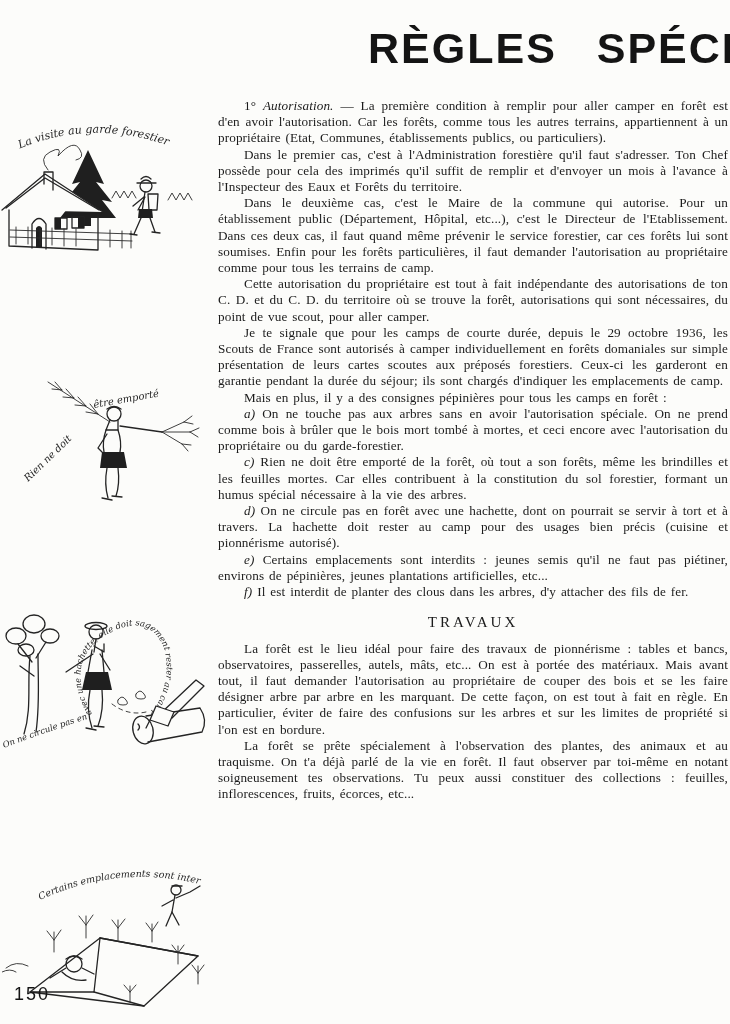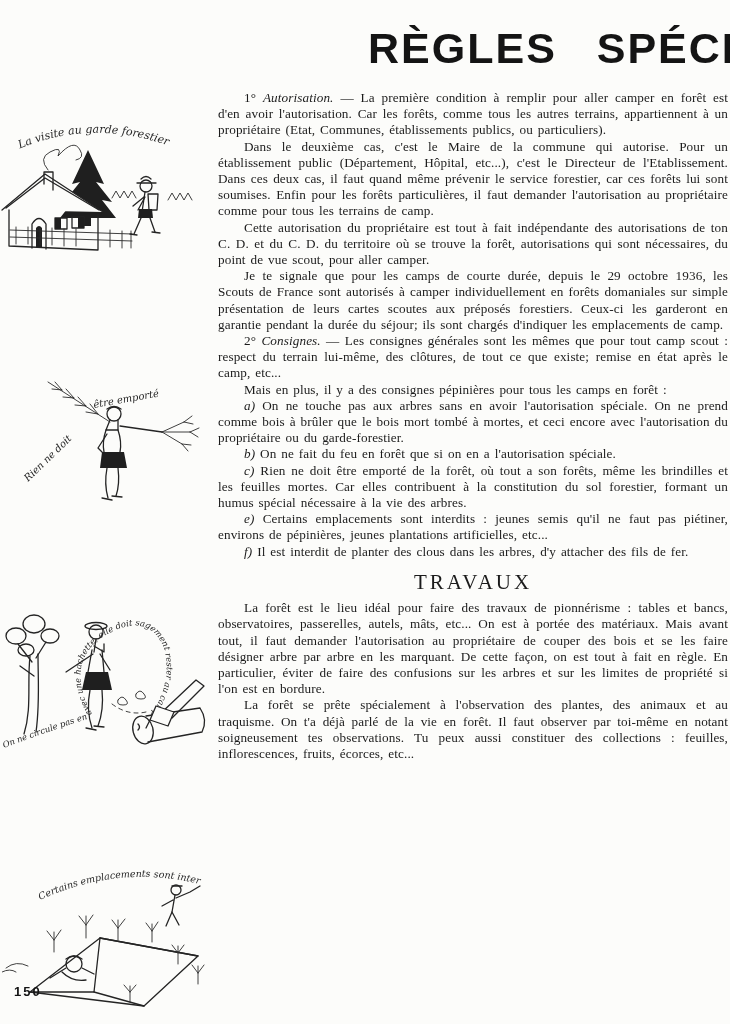--- a/index.html
+++ b/index.html
@@ -19,45 +19,45 @@
     font-weight:800;
     font-size:43px;
     line-height:1.15;
     letter-spacing:2px;
     word-spacing:26px;
     white-space:nowrap;
     color:#141414;
   }
   .text-col{
     position:absolute;
-    left:218px;top:90px;
+    left:218px;top:98px;
     width:510px;
     font-size:13.2px;
     line-height:16.2px;
     text-align:justify;
     word-spacing:1.5px;
     letter-spacing:.1px;
   }
   .text-col p{margin:0;text-indent:26px;}
   .sec-label{font-style:italic;}
   .ltr{font-style:italic;}
   .travaux{
     margin:14px 0 10px 0;
-    font-size:21px;
+    font-size:15px;
     font-weight:normal;
     text-align:center;
     letter-spacing:3px;
     text-indent:0;
   }
   .page-number{
     position:absolute;
     left:14px;top:984px;
     font-family:"Liberation Sans", sans-serif;
-    font-weight:700;
-    font-size:13px;
+    font-weight:400;
+    font-size:18px;
     letter-spacing:2px;
     color:#141414;
   }
   .art{position:absolute;}
   .art svg{display:block;width:100%;height:100%;}
   .ink{stroke:#242424;fill:none;stroke-width:1.3;stroke-linecap:round;stroke-linejoin:round;}
   .ink-thin{stroke:#2a2a2a;fill:none;stroke-width:.9;stroke-linecap:round;}
   .ink-fill{fill:#1f1f1f;stroke:none;}
   .hand{
     font-family:"DejaVu Serif", serif;
@@ -233,44 +233,40 @@
     </svg>
   </div>
 
   <div class="text-col">
 
     <p>
       <span>1°</span>
       <i class="sec-label">Autorisation.</i>
       <span>— La première condition à remplir pour aller camper en forêt est d'en avoir l'autorisation. Car les forêts, comme tous les autres terrains, appartiennent à un propriétaire (Etat, Communes, établissements publics, ou particuliers).</span>
     </p>
+    <p>Dans le premier cas, c'est à l'Administration forestière qu'il faut s'adresser. Ton Chef possède pour cela des imprimés qu'il suffit de remplir et d'envoyer un mois à l'avance à l'Inspecteur des Eaux et Forêts du territoire.</p>
     <p>Dans le deuxième cas, c'est le Maire de la commune qui autorise. Pour un établissement public (Département, Hôpital, etc...), c'est le Directeur de l'Etablissement. Dans ces deux cas, il faut quand même prévenir le service forestier, car ces forêts lui sont soumises. Enfin pour les forêts particulières, il faut demander l'autorisation au propriétaire comme pour tous les terrains de camp.</p>
     <p>Cette autorisation du propriétaire est tout à fait indépendante des autorisations de ton C. D. et du C. D. du territoire où se trouve la forêt, autorisations qui sont nécessaires, du point de vue scout, pour aller camper.</p>
     <p>Je te signale que pour les camps de courte durée, depuis le 29 octobre 1936, les Scouts de France sont autorisés à camper individuellement en forêts domaniales sur simple présentation de leurs cartes scoutes aux préposés forestiers. Ceux-ci les garderont en garantie pendant la durée du séjour; ils sont chargés d'indiquer les emplacements de camp.</p>
 
-    <p>
-      <span>2°</span>
-      <i class="sec-label">Consignes.</i>
-      <span>— Les consignes générales sont les mêmes que pour tout camp scout : respect du terrain lui-même, des clôtures, de tout ce que existe; remise en état après le camp, etc...</span>
-    </p>
     <p>Mais en plus, il y a des consignes pépinières pour tous les camps en forêt :</p>
 
     <p>
       <i class="ltr">a)</i>
       <span>On ne touche pas aux arbres sans en avoir l'autorisation spéciale. On ne prend comme bois à brûler que le bois mort tombé à mortes, et ceci encore avec l'autorisation du propriétaire ou du garde-forestier.</span>
     </p>
     <p>
-      <i class="ltr">b)</i>
-      <span>On ne fait du feu en forêt que si on en a l'autorisation spéciale.</span>
-    </p>
-    <p>
       <i class="ltr">c)</i>
       <span>Rien ne doit être emporté de la forêt, où tout a son forêts, même les brindilles et les feuilles mortes. Car elles contribuent à la constitution du sol forestier, formant un humus spécial nécessaire à la vie des arbres.</span>
     </p>
     <p>
+      <i class="ltr">d)</i>
+      <span>On ne circule pas en forêt avec une hachette, dont on pourrait se servir à tort et à travers. La hachette doit rester au camp pour des usages bien précis (cuisine et pionnérisme autorisé).</span>
+    </p>
+    <p>
       <i class="ltr">e)</i>
       <span>Certains emplacements sont interdits : jeunes semis qu'il ne faut pas piétiner, environs de pépinières, jeunes plantations artificielles, etc...</span>
     </p>
     <p>
       <i class="ltr">f)</i>
       <span>Il est interdit de planter des clous dans les arbres, d'y attacher des fils de fer.</span>
     </p>
 
     <h2 class="travaux">TRAVAUX</h2>
 

